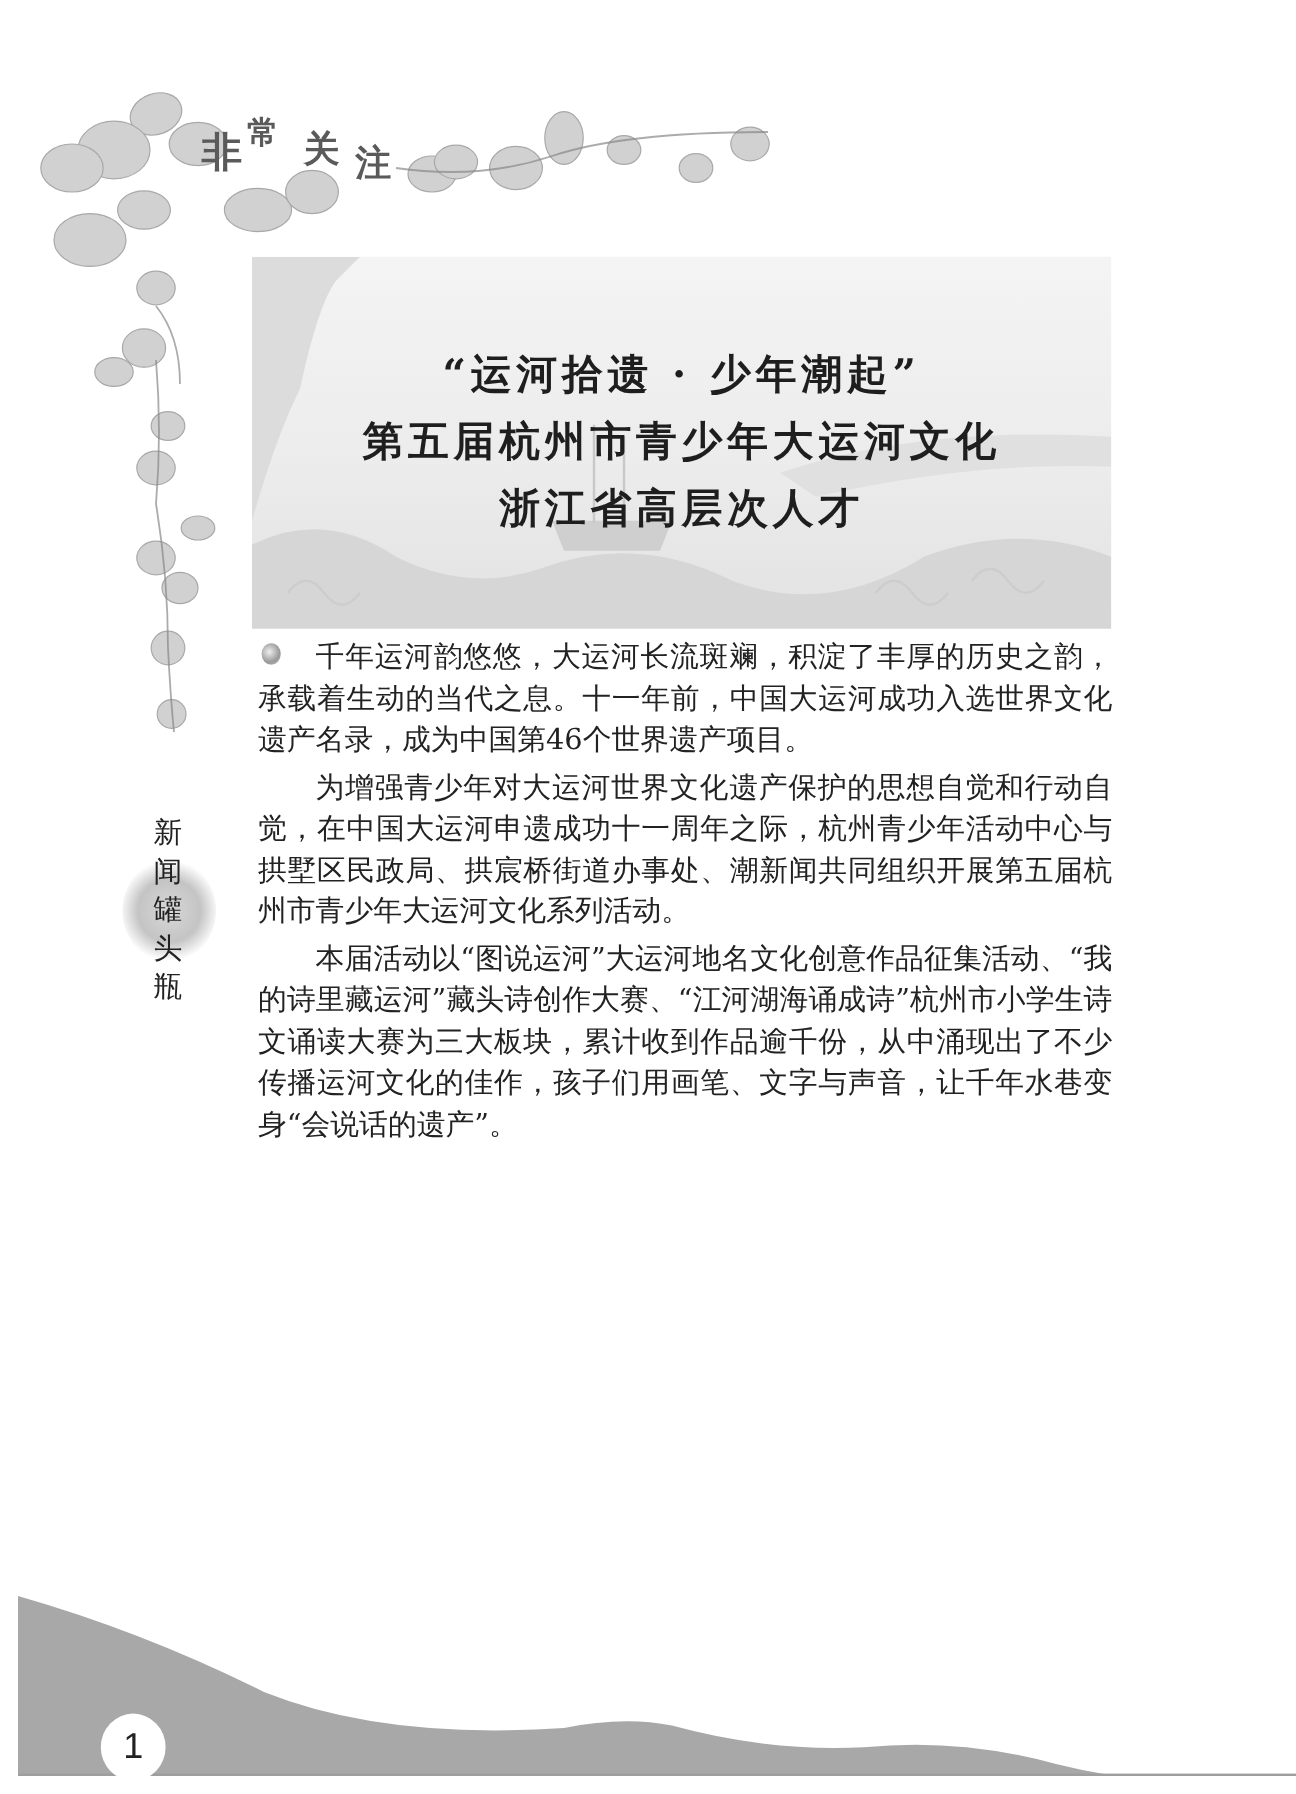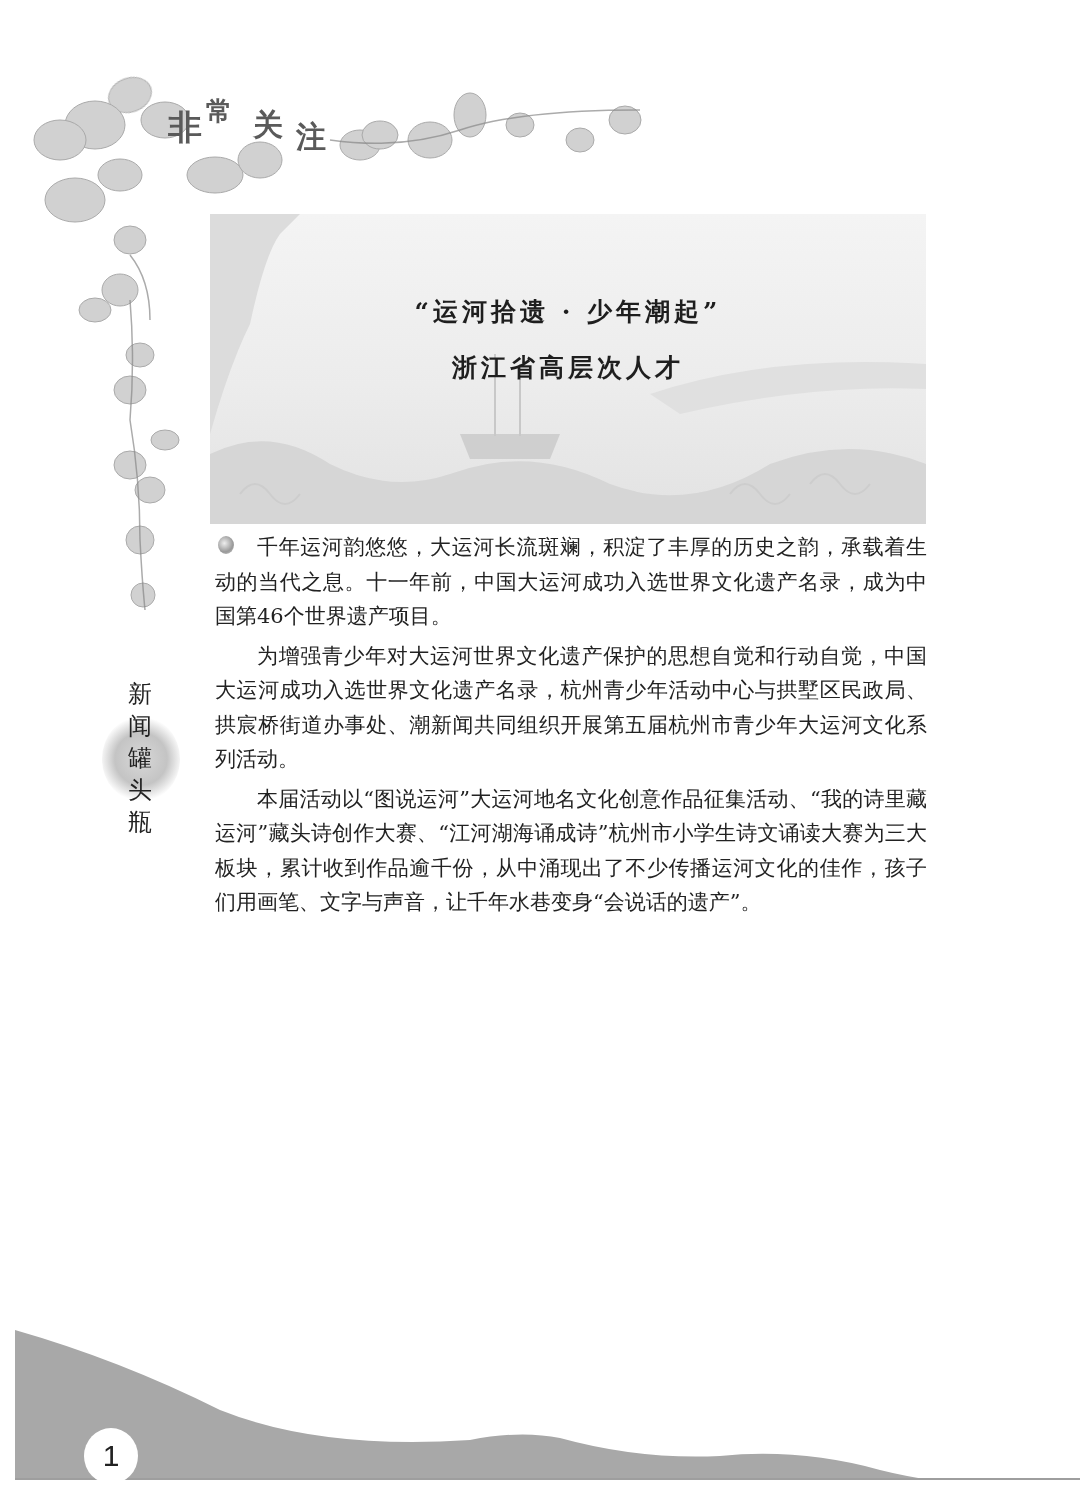--- a/index.html
+++ b/index.html
@@ -27,40 +27,40 @@
     position: absolute; left: 210px; top: 214px; width: 716px; height: 310px;
     background: linear-gradient(180deg, #f4f4f4 0%, #ececec 55%, #e2e2e2 100%);
     overflow: hidden;
   }
   .banner svg { position: absolute; left: 0; top: 0; }
   .title-block {
     position: absolute; left: 0; right: 0; top: 70px; text-align: center;
     font-family: "DejaVu Serif", "Liberation Serif", serif; font-weight: bold;
     color: #1e1e1e; letter-spacing: 4px;
   }
-  .title-line { font-size: 25px; line-height: 56px; white-space: nowrap; }
+  .title-line { font-size: 34px; line-height: 56px; white-space: nowrap; }
 
   
   .side-tag {
     position: absolute; left: 98px; top: 676px; width: 86px; height: 160px;
   }
   .side-tag .blob {
     position: absolute; left: 4px; top: 40px; width: 78px; height: 86px; border-radius: 50%;
     background: radial-gradient(circle, #d8d8d8 0%, #c4c4c4 45%, rgba(200,200,200,0) 72%);
   }
   .side-tag .ch {
     position: absolute; left: 22px; width: 40px; text-align: center;
     font-family: "DejaVu Sans", "Liberation Sans", sans-serif; font-size: 24px; color: #222;
     line-height: 1;
   }
 
   
   .article {
     position: absolute; left: 215px; top: 530px; width: 712px;
-    font-size: 21px; line-height: 34.5px; color: #222;
+    font-size: 24px; line-height: 34.5px; color: #222;
     text-align: justify;
   }
   .article p { margin: 0 0 5px 0; text-indent: 2em; }
   .bullet-dot {
     position: absolute; left: 218px; top: 536px; width: 16px; height: 18px; border-radius: 50%;
     background: radial-gradient(circle at 40% 40%, #eee 0%, #999 60%, #ccc 100%);
   }
 
   
   .footer-wave { position: absolute; left: 0; top: 1330px; width: 1080px; height: 165px; }
@@ -124,38 +124,39 @@
     <line x1="285" y1="140" x2="285" y2="222" stroke="#c8c8c8" stroke-width="2"></line>
     <line x1="310" y1="150" x2="310" y2="222" stroke="#c8c8c8" stroke-width="2"></line>
     <g fill="none" stroke="#cdcdcd" stroke-width="2">
       <path d="M520 280 q 15 -20 30 0 q 15 20 30 0"></path>
       <path d="M600 270 q 15 -20 30 0 q 15 20 30 0"></path>
       <path d="M30 280 q 15 -20 30 0 q 15 20 30 0"></path>
     </g>
   </svg>
   <div class="title-block">
     <div class="title-line">“运河拾遗 · 少年潮起”</div>
+    <div class="title-line">第五届杭州市青少年大运河文化</div>
     <div class="title-line">浙江省高层次人才</div>
   </div>
 </div>
 
 <div class="side-tag">
   <div class="blob"></div>
   <div class="ch" style="top:6px">新</div>
   <div class="ch" style="top:38px">闻</div>
   <div class="ch" style="top:70px">罐</div>
   <div class="ch" style="top:102px">头</div>
   <div class="ch" style="top:134px">瓶</div>
 </div>
 
 <div class="bullet-dot"></div>
 
 <div class="article">
   <p>千年运河韵悠悠，大运河长流斑斓，积淀了丰厚的历史之韵，承载着生动的当代之息。十一年前，中国大运河成功入选世界文化遗产名录，成为中国第46个世界遗产项目。</p>
-  <p>为增强青少年对大运河世界文化遗产保护的思想自觉和行动自觉，中国大运河成功入选世界文化遗产名录，杭州青少年活动中心与拱墅区民政局、拱宸桥街道办事处、潮新闻共同组织开展第五届杭州市青少年大运河文化系列活动。</p>
+  <p>为增强青少年对大运河世界文化遗产保护的思想自觉和行动自觉，在中国大运河申遗成功十一周年之际，杭州青少年活动中心与拱墅区民政局、拱宸桥街道办事处、潮新闻共同组织开展第五届杭州市青少年大运河文化系列活动。</p>
   <p>本届活动以“图说运河”大运河地名文化创意作品征集活动、“我的诗里藏运河”藏头诗创作大赛、“江河湖海诵成诗”杭州市小学生诗文诵读大赛为三大板块，累计收到作品逾千份，从中涌现出了不少传播运河文化的佳作，孩子们用画笔、文字与声音，让千年水巷变身“会说话的遗产”。</p>
 </div>
 
 <svg class="footer-wave" viewBox="0 0 1080 165" xmlns="http://www.w3.org/2000/svg">
   <path d="M15 0 Q 120 30 220 80 Q 320 120 470 110 Q 520 100 560 108 Q 640 130 720 126 Q 800 118 880 140 Q 960 160 1030 152 Q 1060 148 1080 150 L1080 148 L1080 150 L1080 150 L1080 150 L1080 150 L1080 165 L 15 150 Z" fill="#a8a8a8"></path>
   <rect x="15" y="148" width="1065" height="2" fill="#9e9e9e"></rect>
   <rect x="15" y="150" width="1065" height="15" fill="#ffffff"></rect>
 </svg>
 
 <div class="page-number">1</div>

